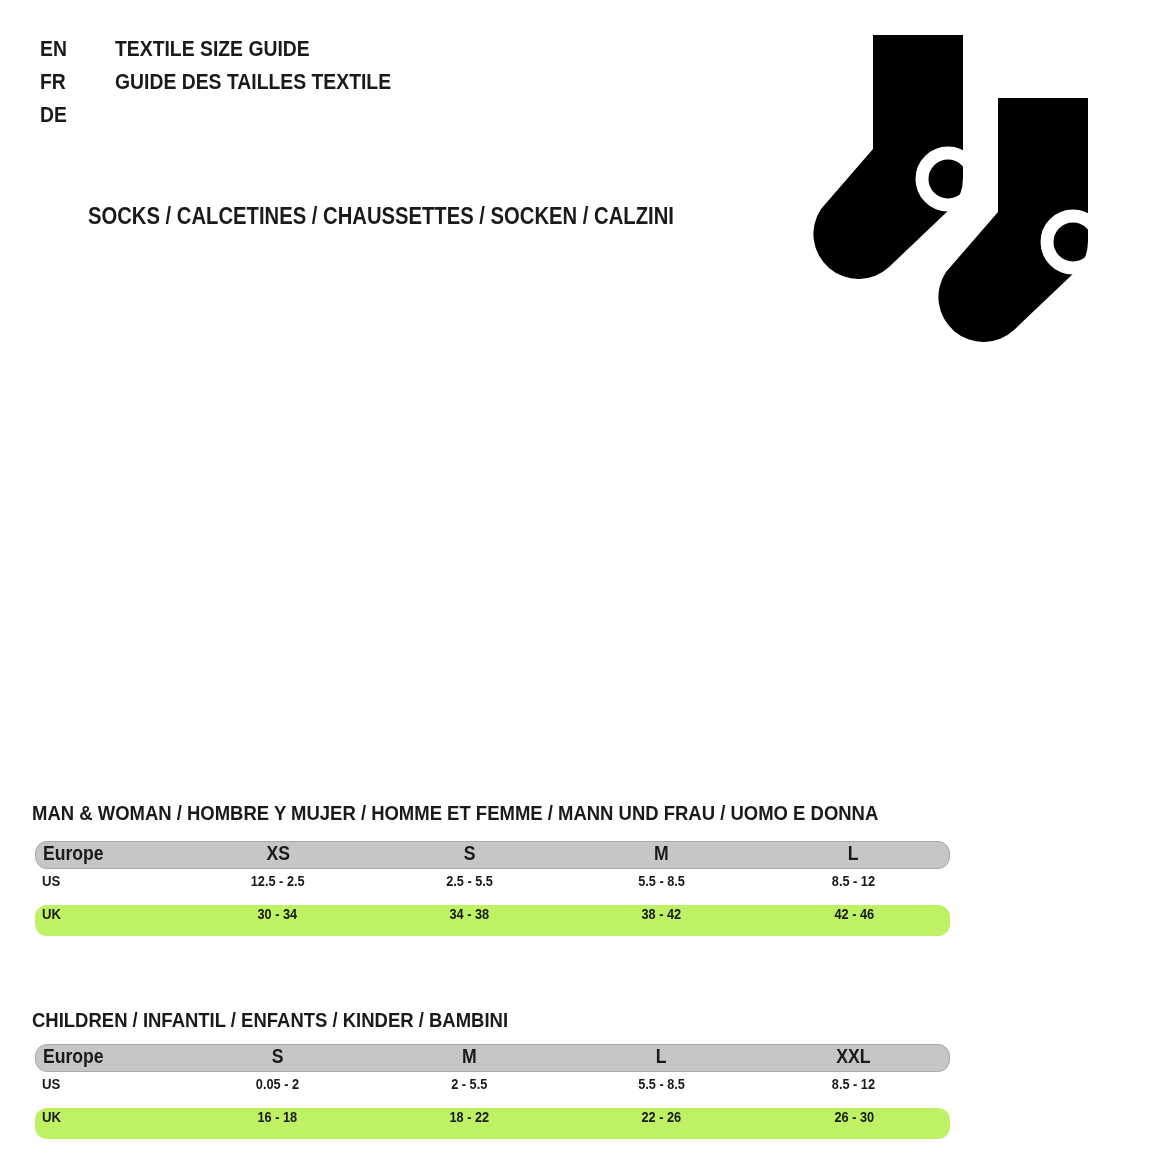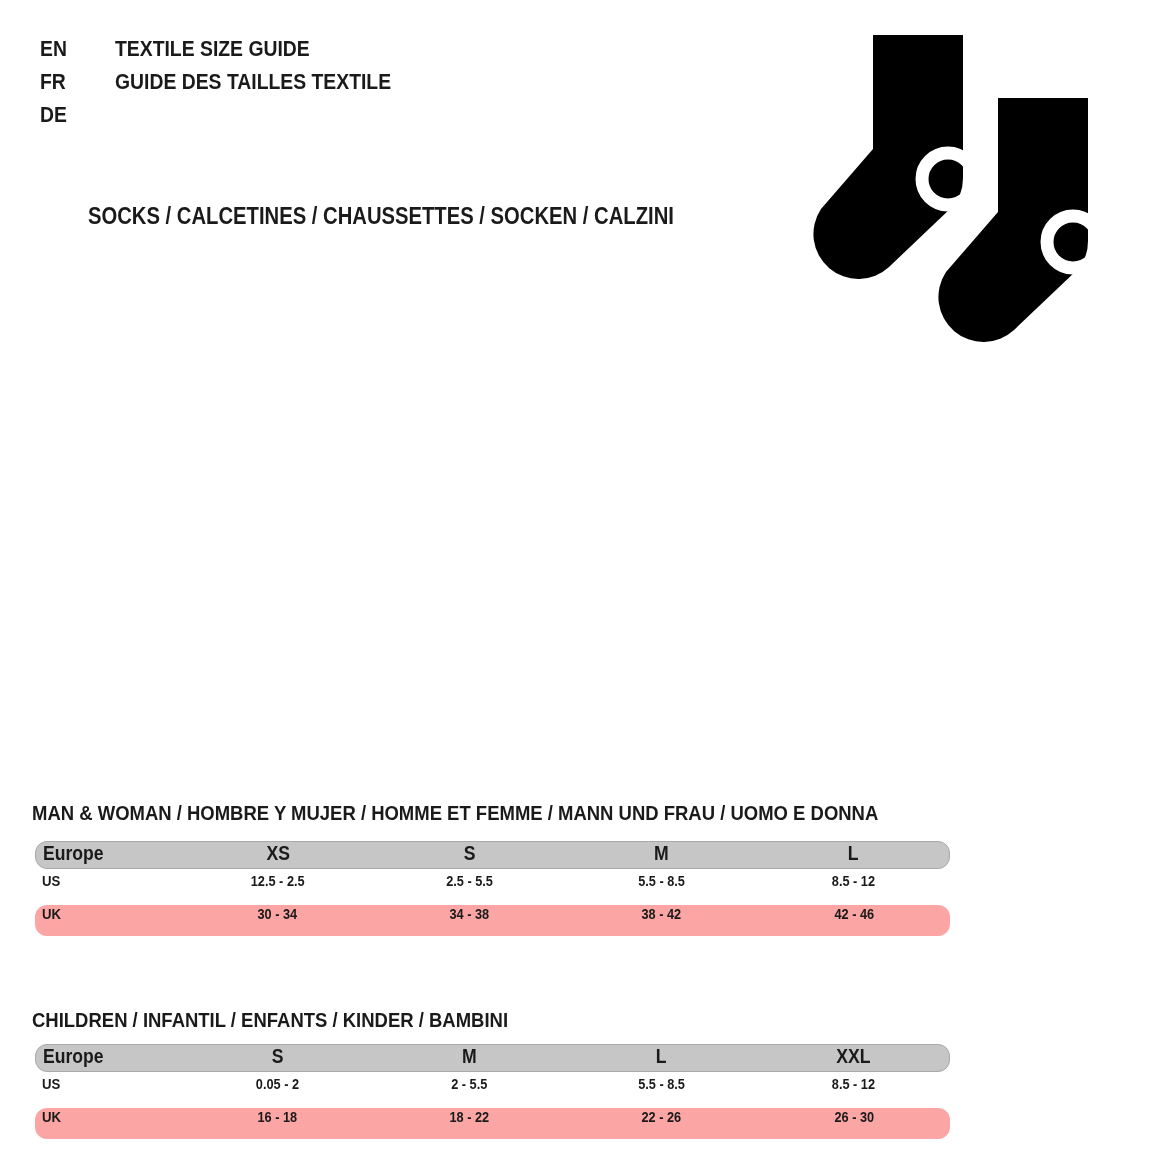--- a/index.html
+++ b/index.html
@@ -43,21 +43,21 @@
   .t2-table{top:1044px;}
   .trow{display:flex;align-items:flex-start;box-sizing:border-box;border-radius:12px;}
   .trow.head{
     height:28px;
     background:#c6c6c6;
     border:1px solid #a9a9a9;
     margin-bottom:3px;
     font-size:20px;
   }
   .trow.data{height:31px;margin-bottom:2px;font-size:15px;}
-  .trow.data.alt{background:#fca5a5;}
+  .trow.data.alt{background:#bef264;}
   .cell{box-sizing:border-box;}
   .cell.first{width:16%;text-align:left;padding-left:7px;}
   .cell.val{width:21%;text-align:center;text-decoration:underline;}
   .trow.data .cell.val .cond{transform:scaleX(0.85);}
 </style>
 </head>
 <body>
 
 <div class="page">
 

